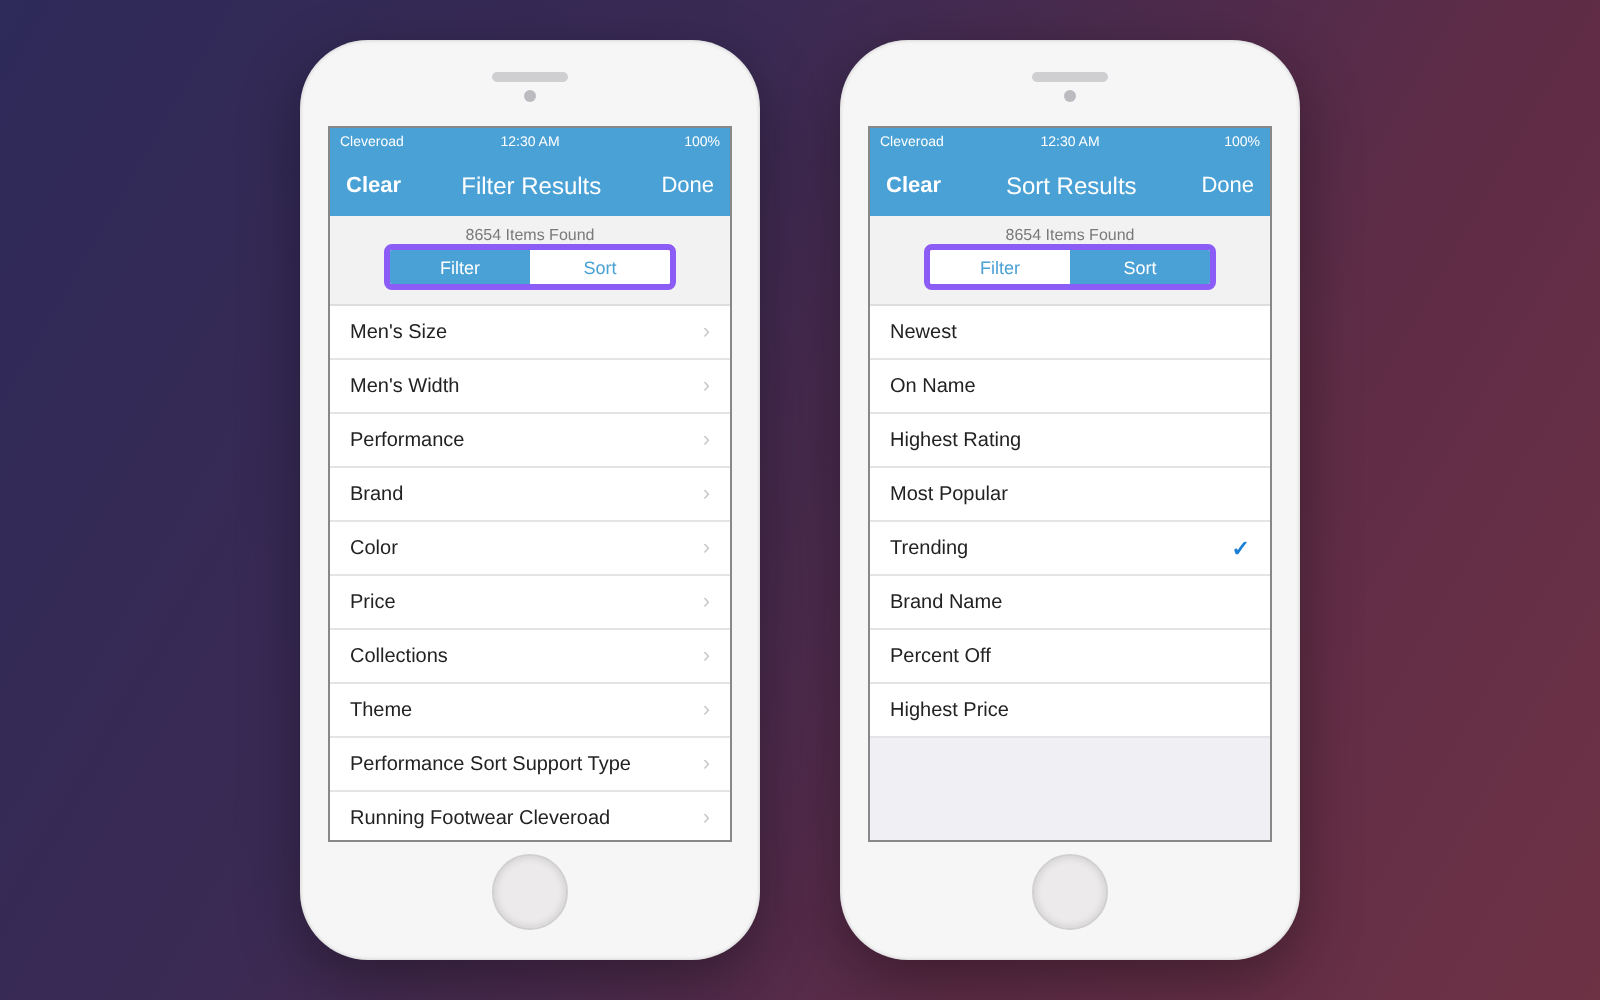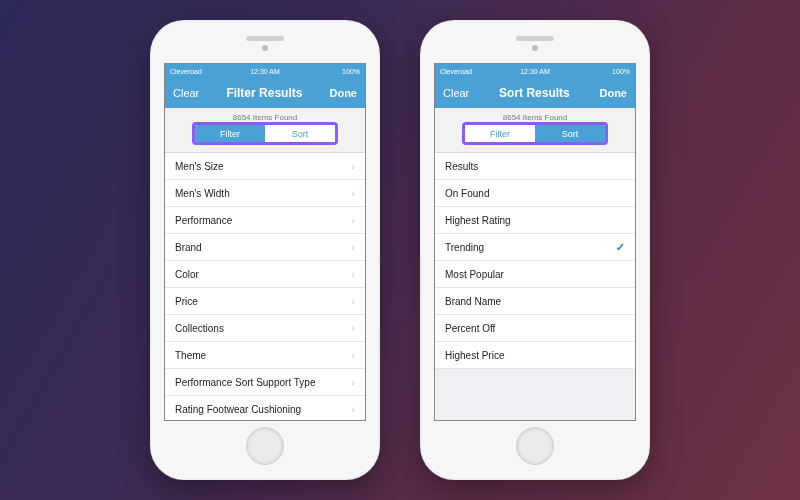--- a/index.html
+++ b/index.html
@@ -7,23 +7,23 @@
 
   .phone{width:230px;height:460px;background:#f6f6f7;border-radius:34px;box-shadow:0 10px 30px rgba(0,0,0,.35),inset 0 0 2px rgba(0,0,0,.2);position:relative;display:flex;flex-direction:column;align-items:center}
   .speaker{width:38px;height:5px;background:#cfcfd2;border-radius:3px;margin-top:16px}
   .camera{width:6px;height:6px;background:#bcbcc0;border-radius:50%;position:absolute;top:25px;left:50%;transform:translateX(-50%)}
   .screen{width:200px;height:356px;background:#000;margin-top:22px;border:1px solid #888;display:flex;flex-direction:column;overflow:hidden}
   .home{width:36px;height:36px;border-radius:50%;background:#eceaea;border:1px solid #d0cfd1;position:absolute;bottom:15px;left:50%;transform:translateX(-50%);box-shadow:inset 0 0 4px rgba(0,0,0,.15)}
 
   .status{height:14px;background:#4aa1d6;color:#fff;font-size:7px;display:flex;align-items:center;justify-content:space-between;padding:0 5px}
   .status .mid{position:absolute;left:50%;transform:translateX(-50%)}
   .nav{height:30px;background:#4aa1d6;color:#fff;display:flex;align-items:center;justify-content:space-between;padding:0 8px;font-size:11px}
-  .nav .title{font-weight:700;font-size:12px}
-  .nav .btn{font-weight:400}
-  .nav .btn.done{font-weight:700}
+  .nav .title{font-weight:400;font-size:12px}
+  .nav .btn{font-weight:700}
+  .nav .btn.done{font-weight:400}
 
   .sub{background:#f2f2f2;padding:5px 0 7px;display:flex;flex-direction:column;align-items:center;border-bottom:1px solid #ddd}
   .count{font-size:8px;color:#7a7a7a;margin-bottom:0}
   .seg{display:flex;border:3px solid #8b5cf6;border-radius:4px;overflow:hidden;width:140px;height:17px}
   .seg div{flex:1;font-size:9px;display:flex;align-items:center;justify-content:center}
   .seg .on{background:#4aa1d6;color:#fff}
   .seg .off{background:#fff;color:#4aa1d6}
 
   .list{flex:1;background:#efeff4;overflow:hidden}
   .row{height:26px;background:#fff;border-bottom:1px solid #e4e4e6;display:flex;align-items:center;padding:0 10px;font-size:10px;color:#222;justify-content:space-between}
@@ -85,21 +85,21 @@
         </div>
         <div class="row">
           <span>Theme</span>
           <span class="chev">›</span>
         </div>
         <div class="row">
           <span>Performance Sort Support Type</span>
           <span class="chev">›</span>
         </div>
         <div class="row">
-          <span>Rating Footwear Cushioning</span>
+          <span>Running Footwear Cleveroad</span>
           <span class="chev">›</span>
         </div>
       </div>
   </div>
   <div class="home"></div>
 </div>
 
 <div class="phone">
   <div class="speaker"></div>
   <div class="camera"></div>
@@ -116,34 +116,34 @@
     </div>
     <div class="sub">
       <div class="count">8654 Items Found</div>
       <div class="seg">
         <div class="off">Filter</div>
         <div class="on">Sort</div>
       </div>
     </div>
     <div class="list" id="right-list">
         <div class="row">
-          <span>Results</span>
+          <span>Newest</span>
         </div>
         <div class="row">
-          <span>On Found</span>
+          <span>On Name</span>
         </div>
         <div class="row">
           <span>Highest Rating</span>
         </div>
         <div class="row">
+          <span>Most Popular</span>
+        </div>
+        <div class="row">
           <span>Trending</span>
           <span class="check">✓</span>
-        </div>
-        <div class="row">
-          <span>Most Popular</span>
         </div>
         <div class="row">
           <span>Brand Name</span>
         </div>
         <div class="row">
           <span>Percent Off</span>
         </div>
         <div class="row">
           <span>Highest Price</span>
         </div>

